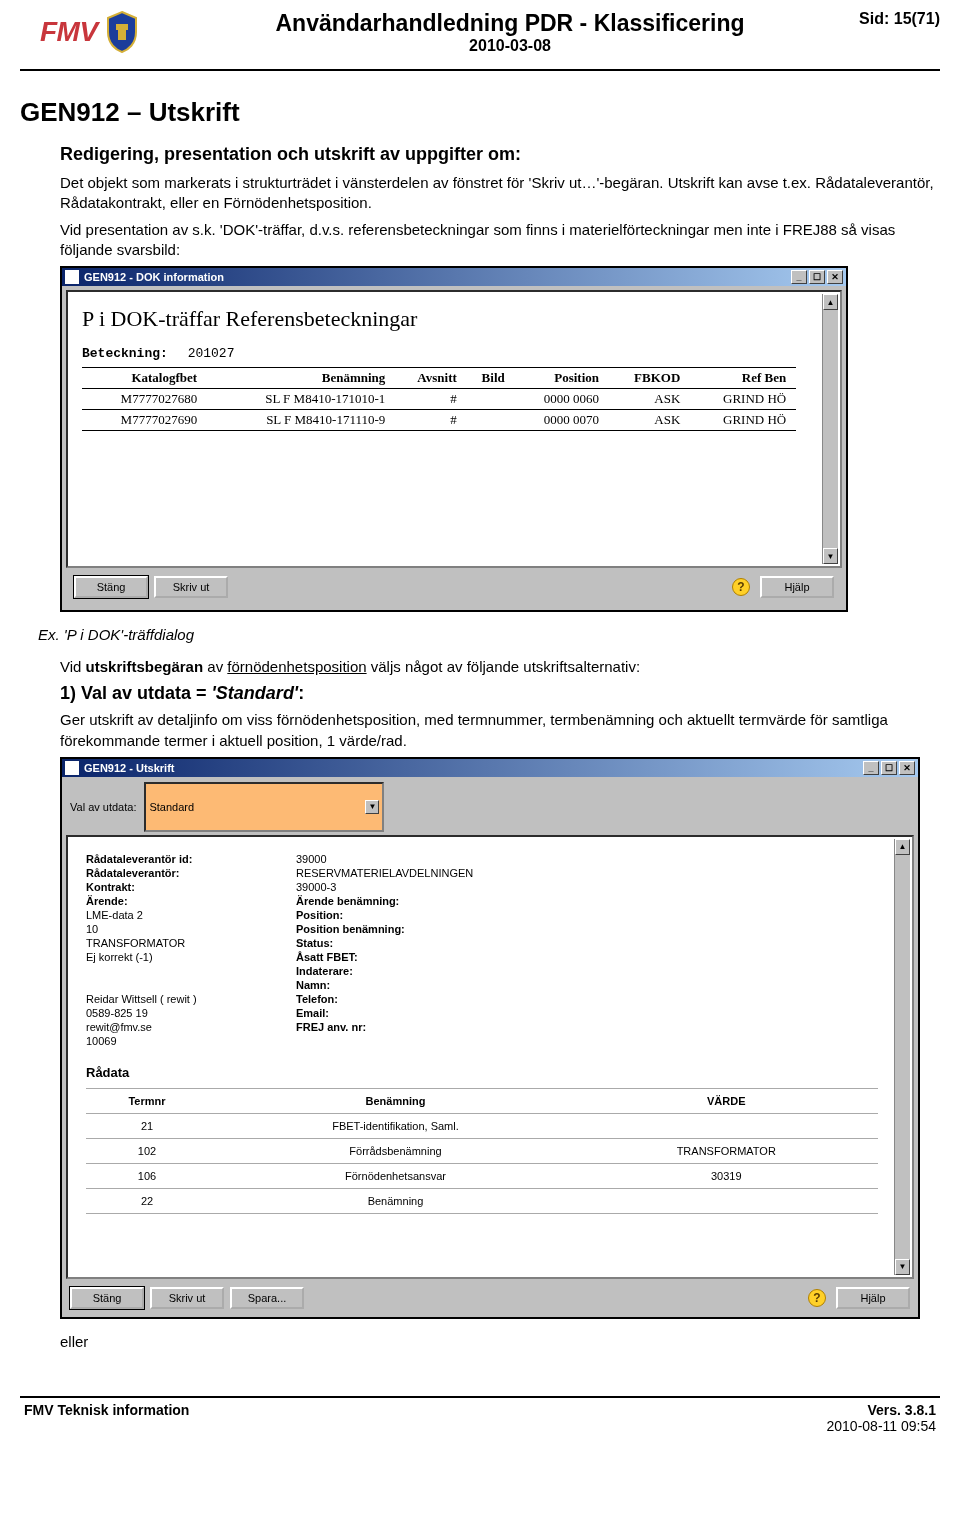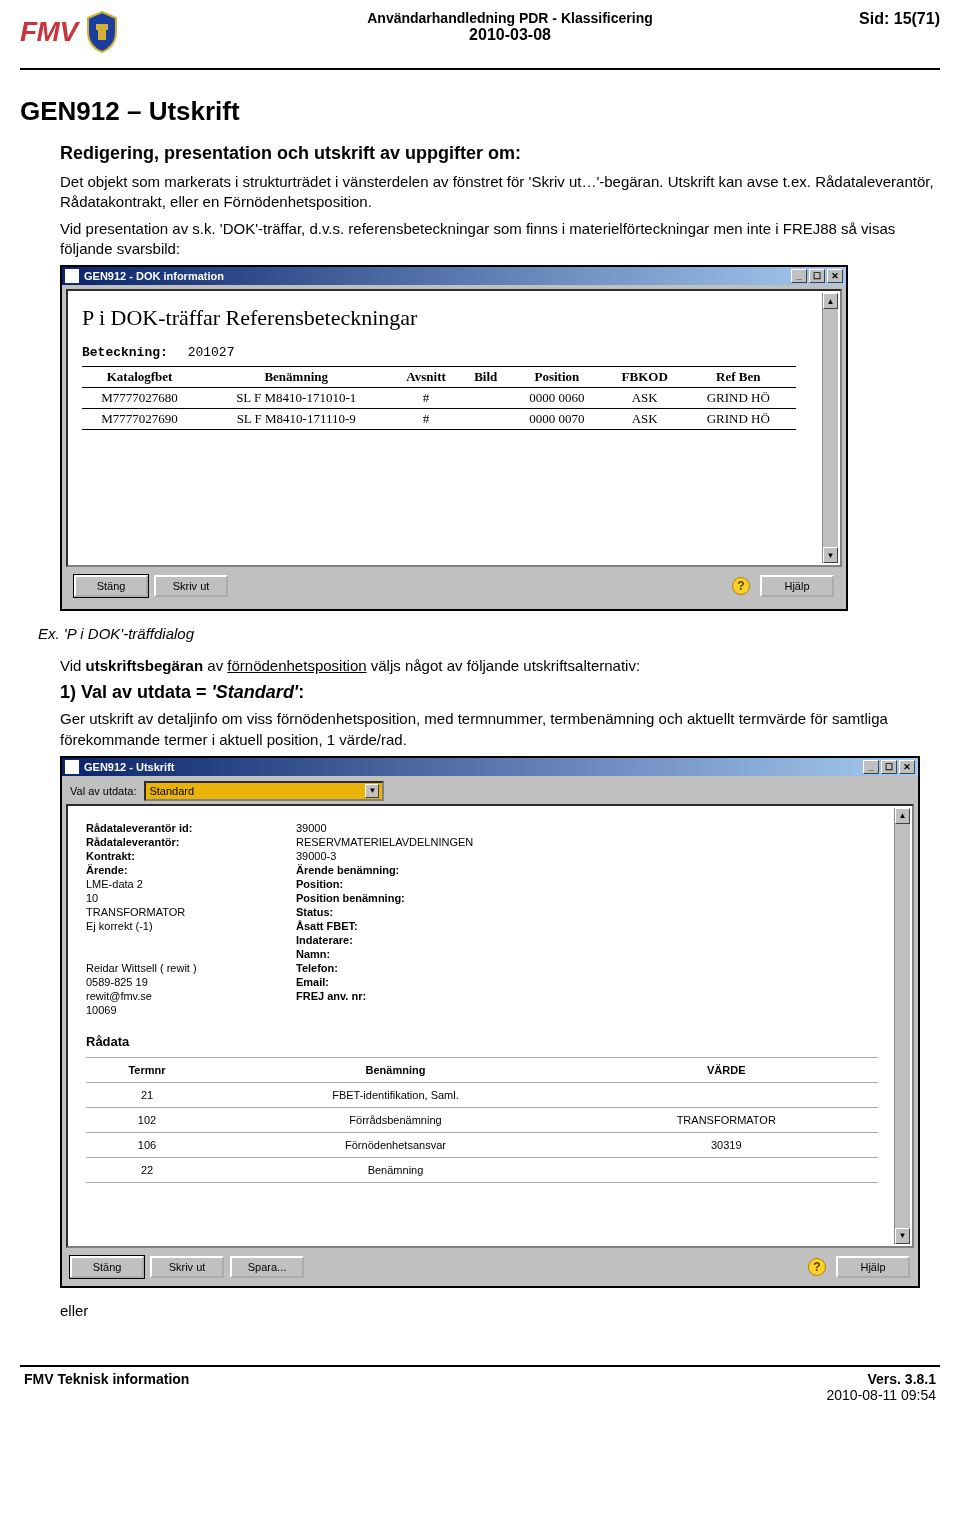--- a/index.html
+++ b/index.html
@@ -1,24 +1,24 @@
 <!DOCTYPE html>
 <html><head>
 <meta charset="utf-8">
 <style>
   * { box-sizing: border-box; margin: 0; padding: 0; }
   body { font-family: Arial, Helvetica, sans-serif; font-size: 14px; background: #fff; color: #000; width: 960px; }
   .page { padding: 0 20px 20px 20px; }
   .doc-header { display: flex; align-items: flex-start; padding: 10px 0 14px 0; border-bottom: 2px solid #000; margin-bottom: 26px; }
   .logo-block { display: flex; align-items: center; gap: 6px; width: 200px; }
-  .logo-fmv { display: flex; align-items: flex-start; gap: 4px; }
+  .logo-fmv { display: flex; align-items: flex-start; gap: 4px; margin-left: 20px; }
   .fmv-text { font-weight: 900; font-size: 28px; letter-spacing: -0.5px; color: #c8363c; font-style: italic; }
   .crest { width: 36px; height: 44px; }
   .title-block { flex: 1; text-align: center; }
-  .title-block .t1 { font-weight: 700; font-size: 14px; }
+  .title-block .t1 { font-weight: 700; font-size: 23px; }
   .title-block .t2 { font-weight: 700; font-size: 16px; }
   .page-num { width: 140px; text-align: right; font-weight: 700; font-size: 16px; }
   h2.gen { font-size: 26px; font-weight: 700; margin: 10px 0 16px 0; }
   h3.red { font-size: 18px; font-weight: 700; margin-bottom: 8px; }
   p.body { font-size: 15px; margin-bottom: 6px; line-height: 1.35; }
   p.caption { font-style: italic; font-size: 15px; margin: 10px 0 14px 18px; }
 
   
   .win { background: #c0c0c0; border: 2px solid #000; margin: 6px 0 14px 0; font-family: "Tahoma", "MS Sans Serif", Arial, sans-serif; font-size: 11px; color: #000; }
   .win-titlebar { background: linear-gradient(to right, #0a246a, #a6caf0); color: #fff; display: flex; align-items: center; padding: 2px 3px; font-weight: 700; font-size: 11px; }
@@ -28,34 +28,34 @@
   .win-body { padding: 4px; }
   .white-pane { background:#fff; border: 2px inset #808080; padding: 10px 14px 10px 14px; position: relative; }
   .white-pane-inner { min-height: 250px; }
   .white-pane .scroll-ind { position: absolute; right: 2px; top: 2px; bottom: 2px; width: 16px; background: #c0c0c0; border-left: 1px solid #888; }
   .scroll-ind .arrow { position:absolute; left:0; right:0; height:16px; background:#c0c0c0; border:1px solid #fff; border-right-color:#404040; border-bottom-color:#404040; display:flex;align-items:center;justify-content:center;font-size:8px;}
   .scroll-ind .up{top:0;} .scroll-ind .dn{bottom:0;}
   .dlg-h1 { font-family: "Times New Roman", serif; font-size: 22px; font-weight: 400; margin: 4px 0 14px 0; }
   .label-row { font-family: Liberation Mono, monospace; font-size: 13px; margin-bottom: 6px; }
   .label-row b { font-weight: 700; margin-right: 12px; }
   table.grid { border-collapse: collapse; width: 96%; font-family: "Times New Roman", serif; font-size: 13px; }
-  table.grid th, table.grid td { border-bottom: 1px solid #000; text-align: center; padding: 2px 10px 2px 0; }
+  table.grid th, table.grid td { border-bottom: 1px solid #000; text-align: right; padding: 2px 10px 2px 0; }
   table.grid th { border-top: 1px solid #000; font-weight: 700; }
   .btn-row { display: flex; align-items: center; gap: 6px; padding: 8px 8px 8px 8px; }
   .btn-row .grow { flex: 1; }
   .winbtn { background: #c0c0c0; border: 2px outset #fff; min-width: 74px; padding: 3px 14px; font-size: 11px; font-family: Tahoma, Arial, sans-serif; cursor: default; }
   .winbtn.default { box-shadow: 0 0 0 1px #000; }
   .help-ico { width:18px; height:18px; background:#ffd028; border-radius:50%; border:1px solid #b08000; display:flex; align-items:center; justify-content:center; font-weight:700; color:#5a3d00; font-size:12px; margin-right:4px;}
   .indent { margin-left: 40px; }
   h3.blue-ish { font-size: 18px; font-weight: 700; margin: 4px 0 6px 0; }
   .ital { font-style: italic; }
 
   
   .select-row { display:flex; align-items:center; gap:8px; padding:5px 8px 3px 8px; font-size:11px;}
-  .winselect { background:#eab308; border:2px inset #808080; padding:1px 3px; min-width:240px; font-size:11px; display:flex; justify-content:space-between; align-items:center;}
+  .winselect { background:#fdba74; border:2px inset #808080; padding:16px 3px; min-width:240px; font-size:11px; display:flex; justify-content:space-between; align-items:center;}
   .winselect .dd { width:14px; height:14px; background:#c0c0c0; border:1px solid #fff; border-right-color:#404040;border-bottom-color:#404040;display:flex;align-items:center;justify-content:center;font-size:8px;}
   .info-grid { display:grid; grid-template-columns: 210px 1fr; row-gap:2px; font-size:11px; padding: 6px 4px 10px 4px;}
   .info-grid .k { font-weight:700; }
   .sub-h { font-weight:700; font-size:13px; padding: 8px 4px 6px 4px; }
   table.rawdata { border-collapse: collapse; width: 97%; margin: 2px 4px 12px 4px; font-size:11px; }
   table.rawdata th, table.rawdata td { text-align:center; padding:6px 10px 6px 2px; border-bottom:1px solid #aaa; }
   table.rawdata th { border-top:1px solid #aaa; font-weight:700; }
   .eller { margin: 14px 0 0 40px; font-size: 15px; }
 
   

